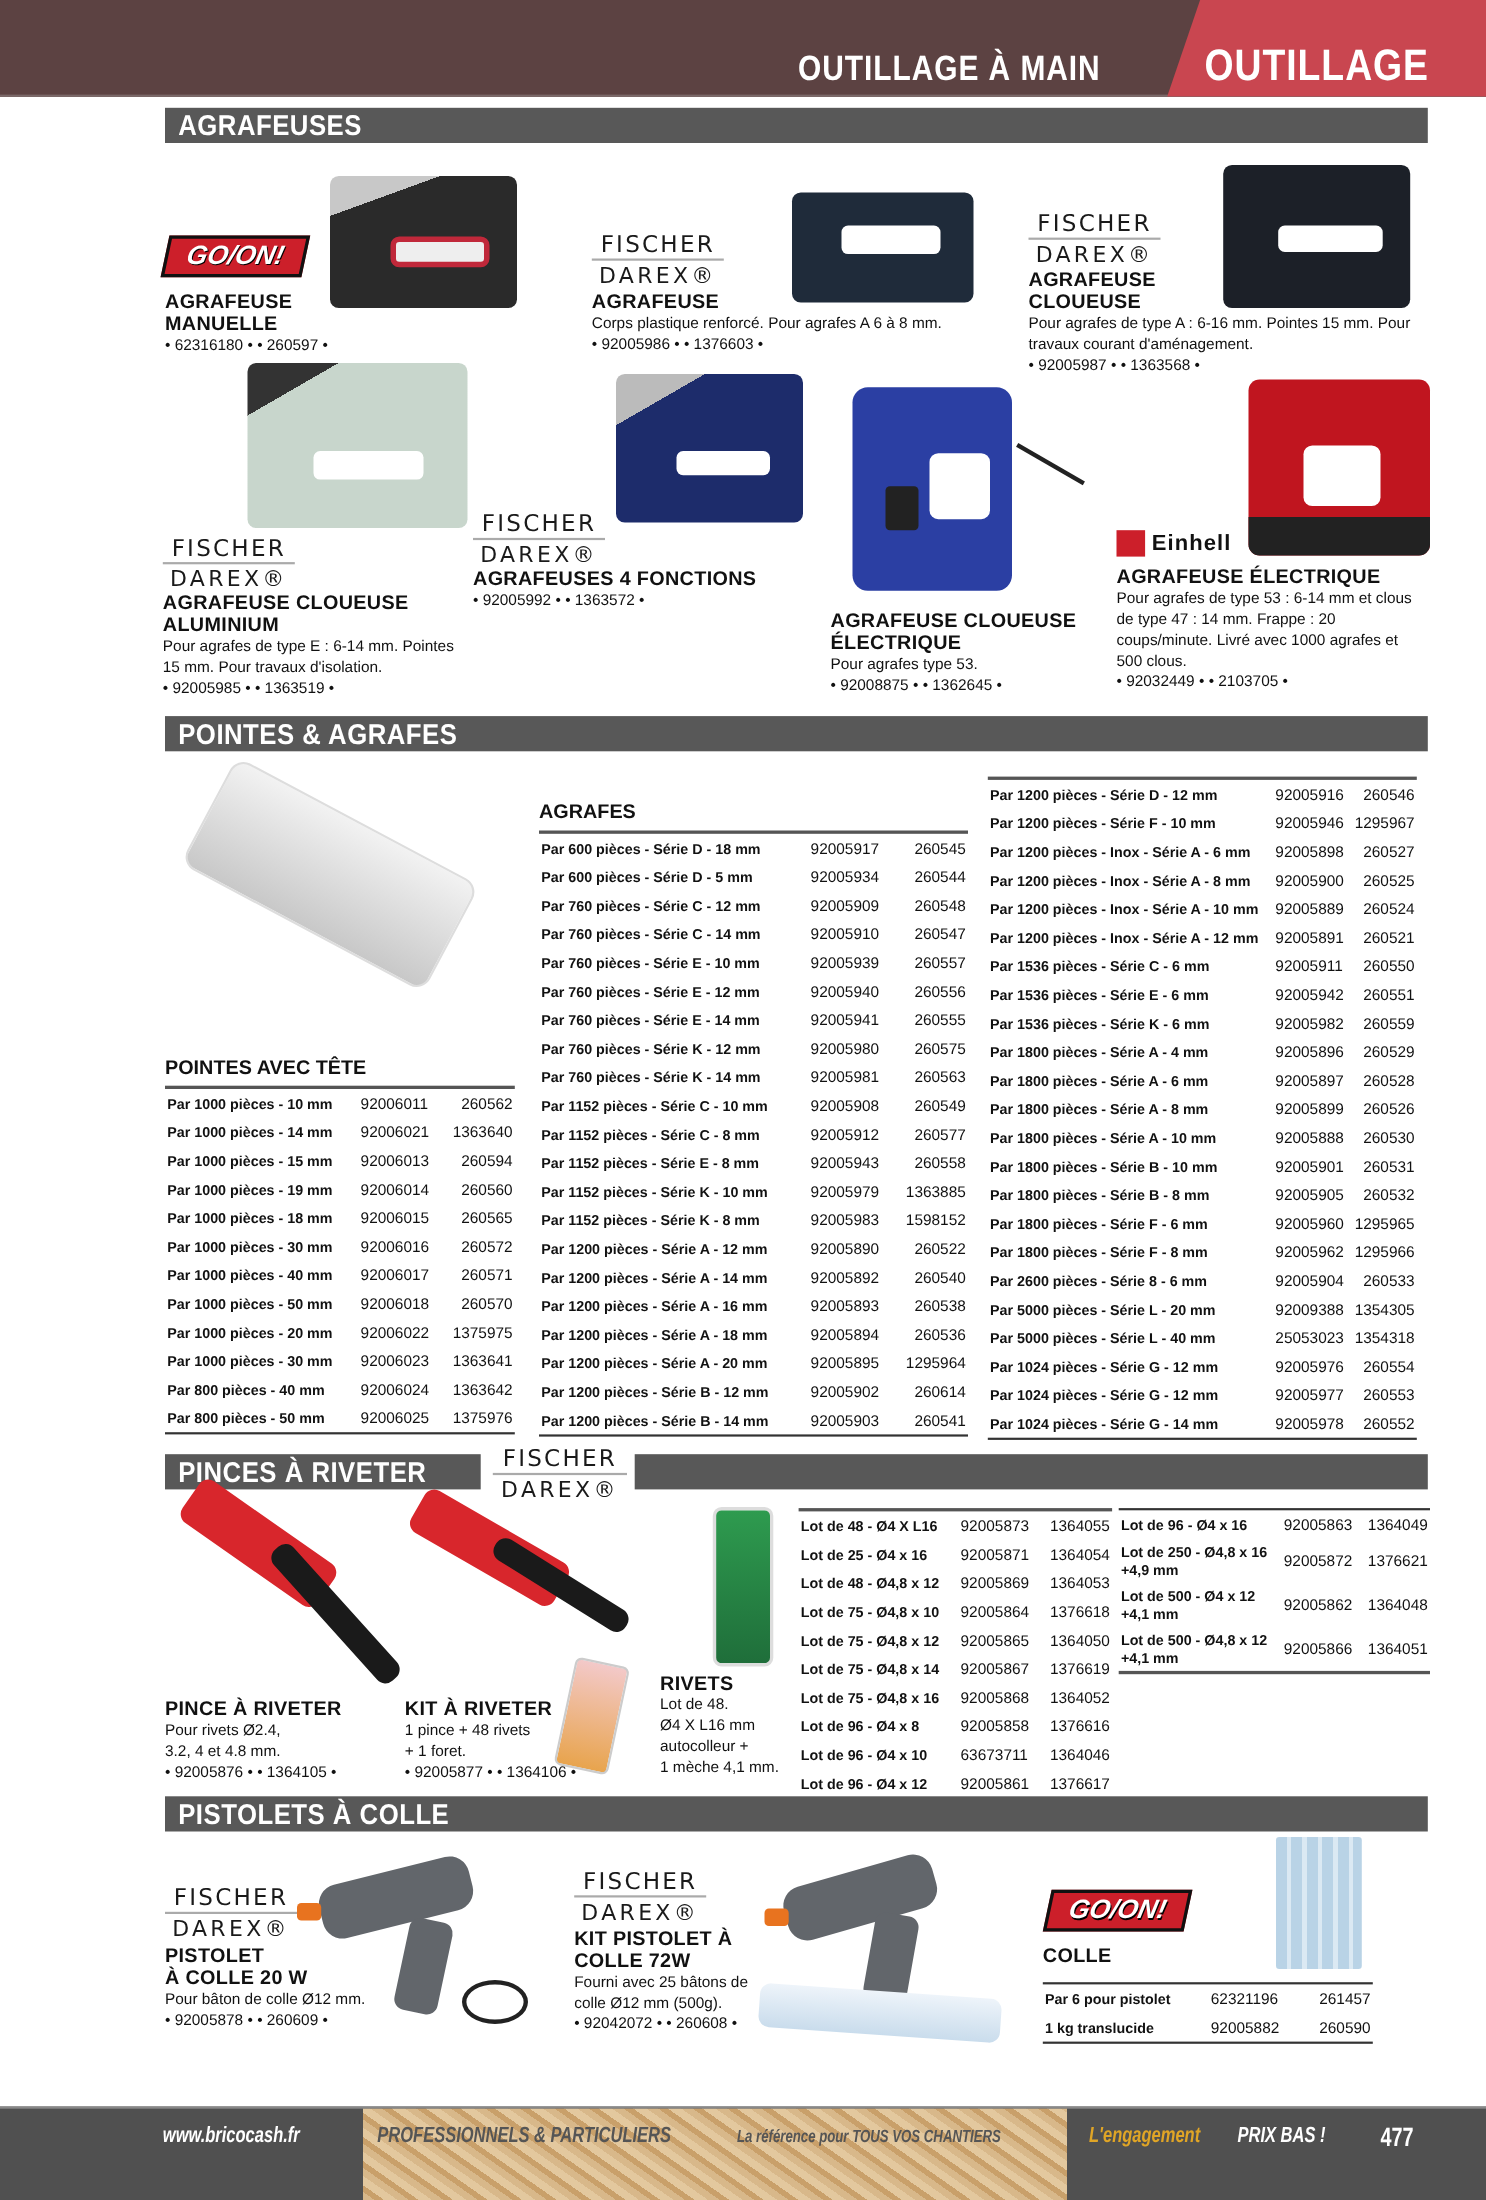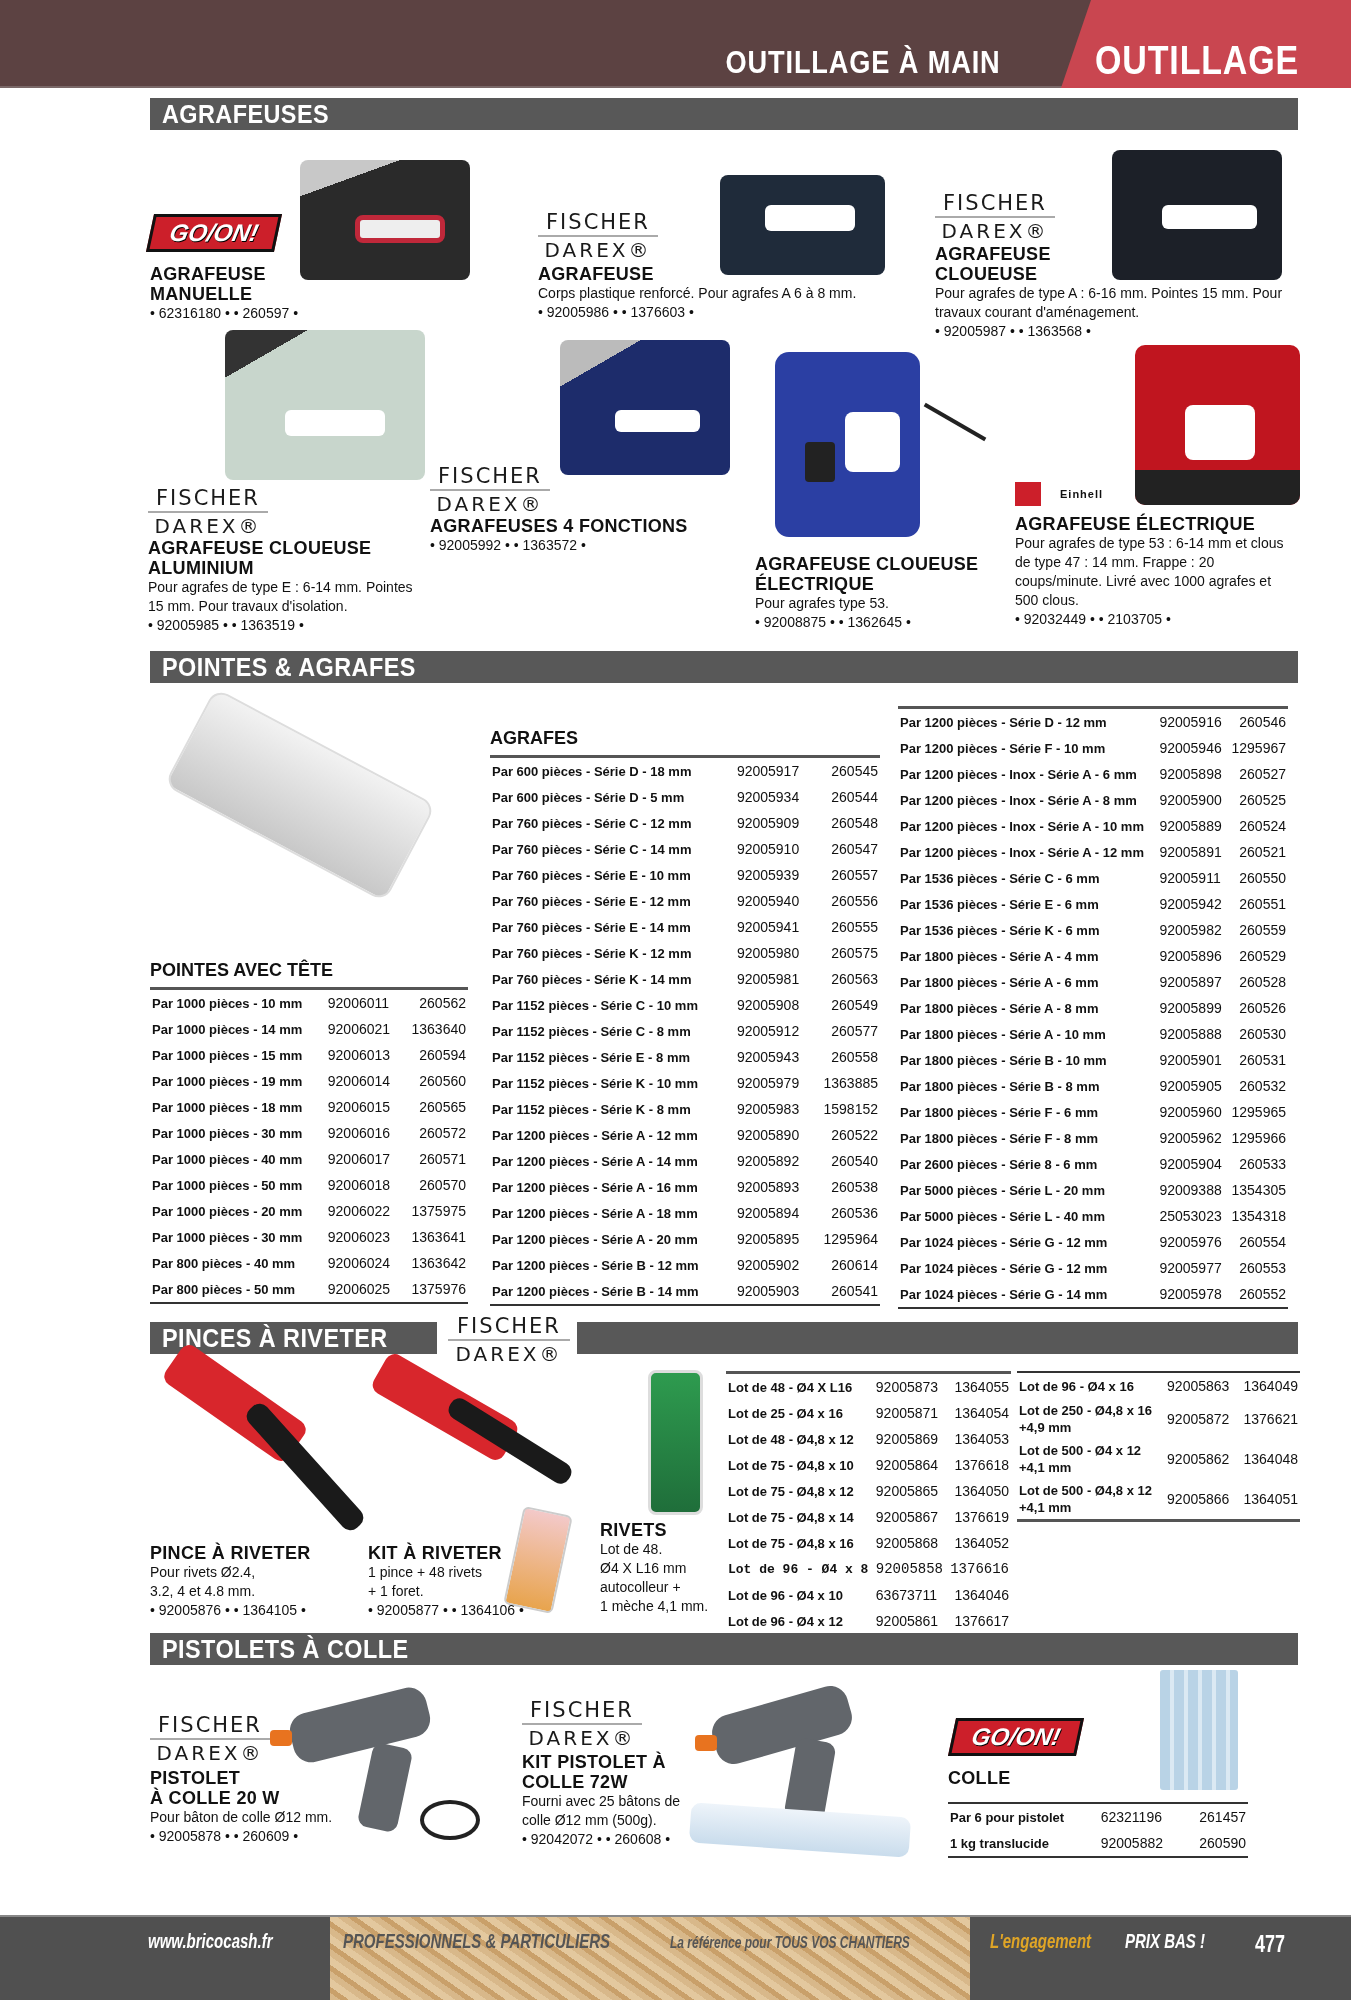--- a/index.html
+++ b/index.html
@@ -11,21 +11,21 @@
   .top-title-main { right: 350px; top: 44px; color: #fff; font-weight: bold; font-size: 32px; letter-spacing: 1px; transform: scaleX(0.85); transform-origin: right center; }
   .top-title-cat { right: 52px; top: 38px; color: #fff; font-weight: bold; font-size: 40px; letter-spacing: 1px; transform: scaleX(0.85); transform-origin: right center; }
   
   .section-bar { left: 150px; width: 1148px; height: 32px; background: #585858; color: #fff; font-weight: bold; font-size: 26px; line-height: 32px; padding-left: 12px; letter-spacing: 0.5px; }
   .section-bar span { display: inline-block; transform: scaleX(0.9); transform-origin: left center; }
   
   .logo-fd { color: #1a1a1a; font-family: "DejaVu Sans", sans-serif; text-align: center; line-height: 1; }
   .logo-fd .l1 { font-size: 21px; letter-spacing: 2px; border-bottom: 2px solid #aaa; padding-bottom: 2px; }
   .logo-fd .l2 { font-size: 20px; letter-spacing: 3px; margin-top: 3px; }
   .logo-goon { width: 128px; height: 38px; background: #cc1f2a; border: 3px solid #111; transform: skewX(-12deg); color: #fff; font-weight: bold; font-style: italic; font-size: 24px; text-align: center; line-height: 32px; text-shadow: 1px 1px 0 #000; }
-  .logo-einhell { display: flex; align-items: center; gap: 19px; font-weight: bold; font-size: 11px; letter-spacing: 1px; }
+  .logo-einhell { display: flex; align-items: center; gap: 6px; font-weight: bold; font-size: 20px; letter-spacing: 1px; }
   .logo-einhell .sq { width: 26px; height: 24px; background: #cc1f2a; }
   
   .p-title { font-weight: bold; font-size: 18px; line-height: 20px; letter-spacing: 0.3px; text-transform: uppercase; }
   .p-desc { font-size: 14px; line-height: 19px; font-family: "Liberation Sans Narrow", "Liberation Sans", sans-serif; }
   .p-ref { font-size: 14px; line-height: 19px; }
   
   .img { border-radius: 8px; }
   
   .tbl { border-collapse: collapse; font-size: 13px; font-weight: bold; }
   .tbl td { height: 26px; padding: 0 2px; white-space: nowrap; }
@@ -516,21 +516,21 @@
         <tr style="height: 24px;">
           <td class="c1">Lot de 75 - Ø4,8 x 14</td>
           <td class="c2">92005867</td>
           <td class="c3" style="text-align: right;">1376619</td>
         </tr>
         <tr style="height: 24px;">
           <td class="c1">Lot de 75 - Ø4,8 x 16</td>
           <td class="c2">92005868</td>
           <td class="c3" style="text-align: right;">1364052</td>
         </tr>
-        <tr style="height: 24px; font-family: Liberation Mono, monospace;">
+        <tr style="height: 24px;">
           <td class="c1">Lot de 96 - Ø4 x 8</td>
           <td class="c2">92005858</td>
           <td class="c3" style="text-align: right;">1376616</td>
         </tr>
         <tr style="height: 24px;">
           <td class="c1">Lot de 96 - Ø4 x 10</td>
           <td class="c2">63673711</td>
           <td class="c3" style="text-align: right;">1364046</td>
         </tr>
         <tr style="height: 24px;">

